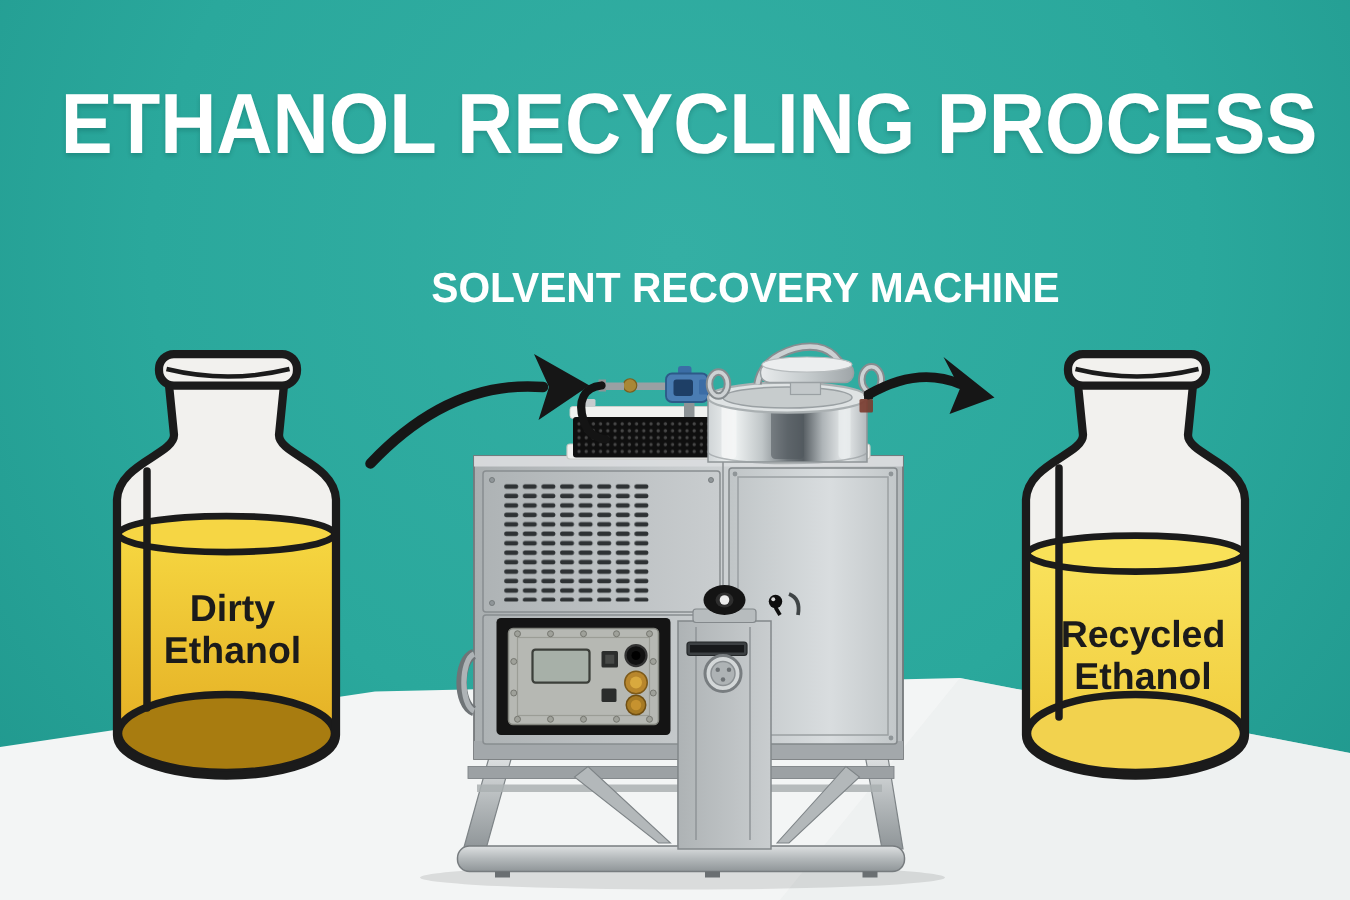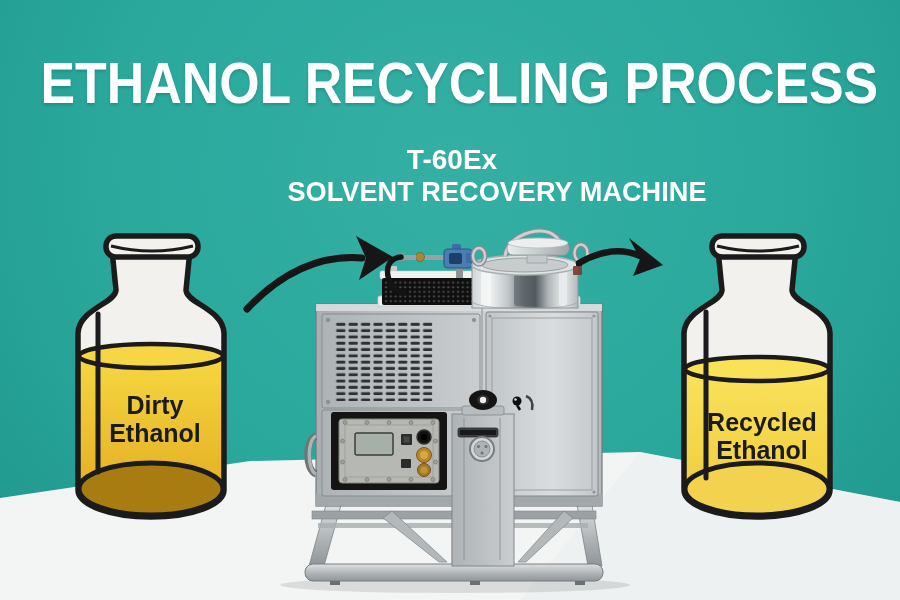--- a/index.html
+++ b/index.html
@@ -273,15 +273,14 @@
     <path d="M247,309 Q300,253 362,258" fill="none" stroke="var(--arrow-black,#161616)" stroke-width="7" stroke-linecap="round"></path>
     <polygon points="393,257 356,236 366,258 359,280" fill="var(--arrow-black,#161616)"></polygon>
   </g>
   <g>
     <path d="M579,263 Q612,244 640,256" fill="none" stroke="var(--arrow-black,#161616)" stroke-width="6.5" stroke-linecap="round"></path>
     <polygon points="663,265 629,238 640,259 633,276" fill="var(--arrow-black,#161616)"></polygon>
   </g>
 </svg>
 
   <div class="title">ETHANOL RECYCLING PROCESS</div>
-  <div class="model">T-60Ex</div>
   <div class="mname">SOLVENT RECOVERY MACHINE</div>
 </div>
 
 </body></html>

